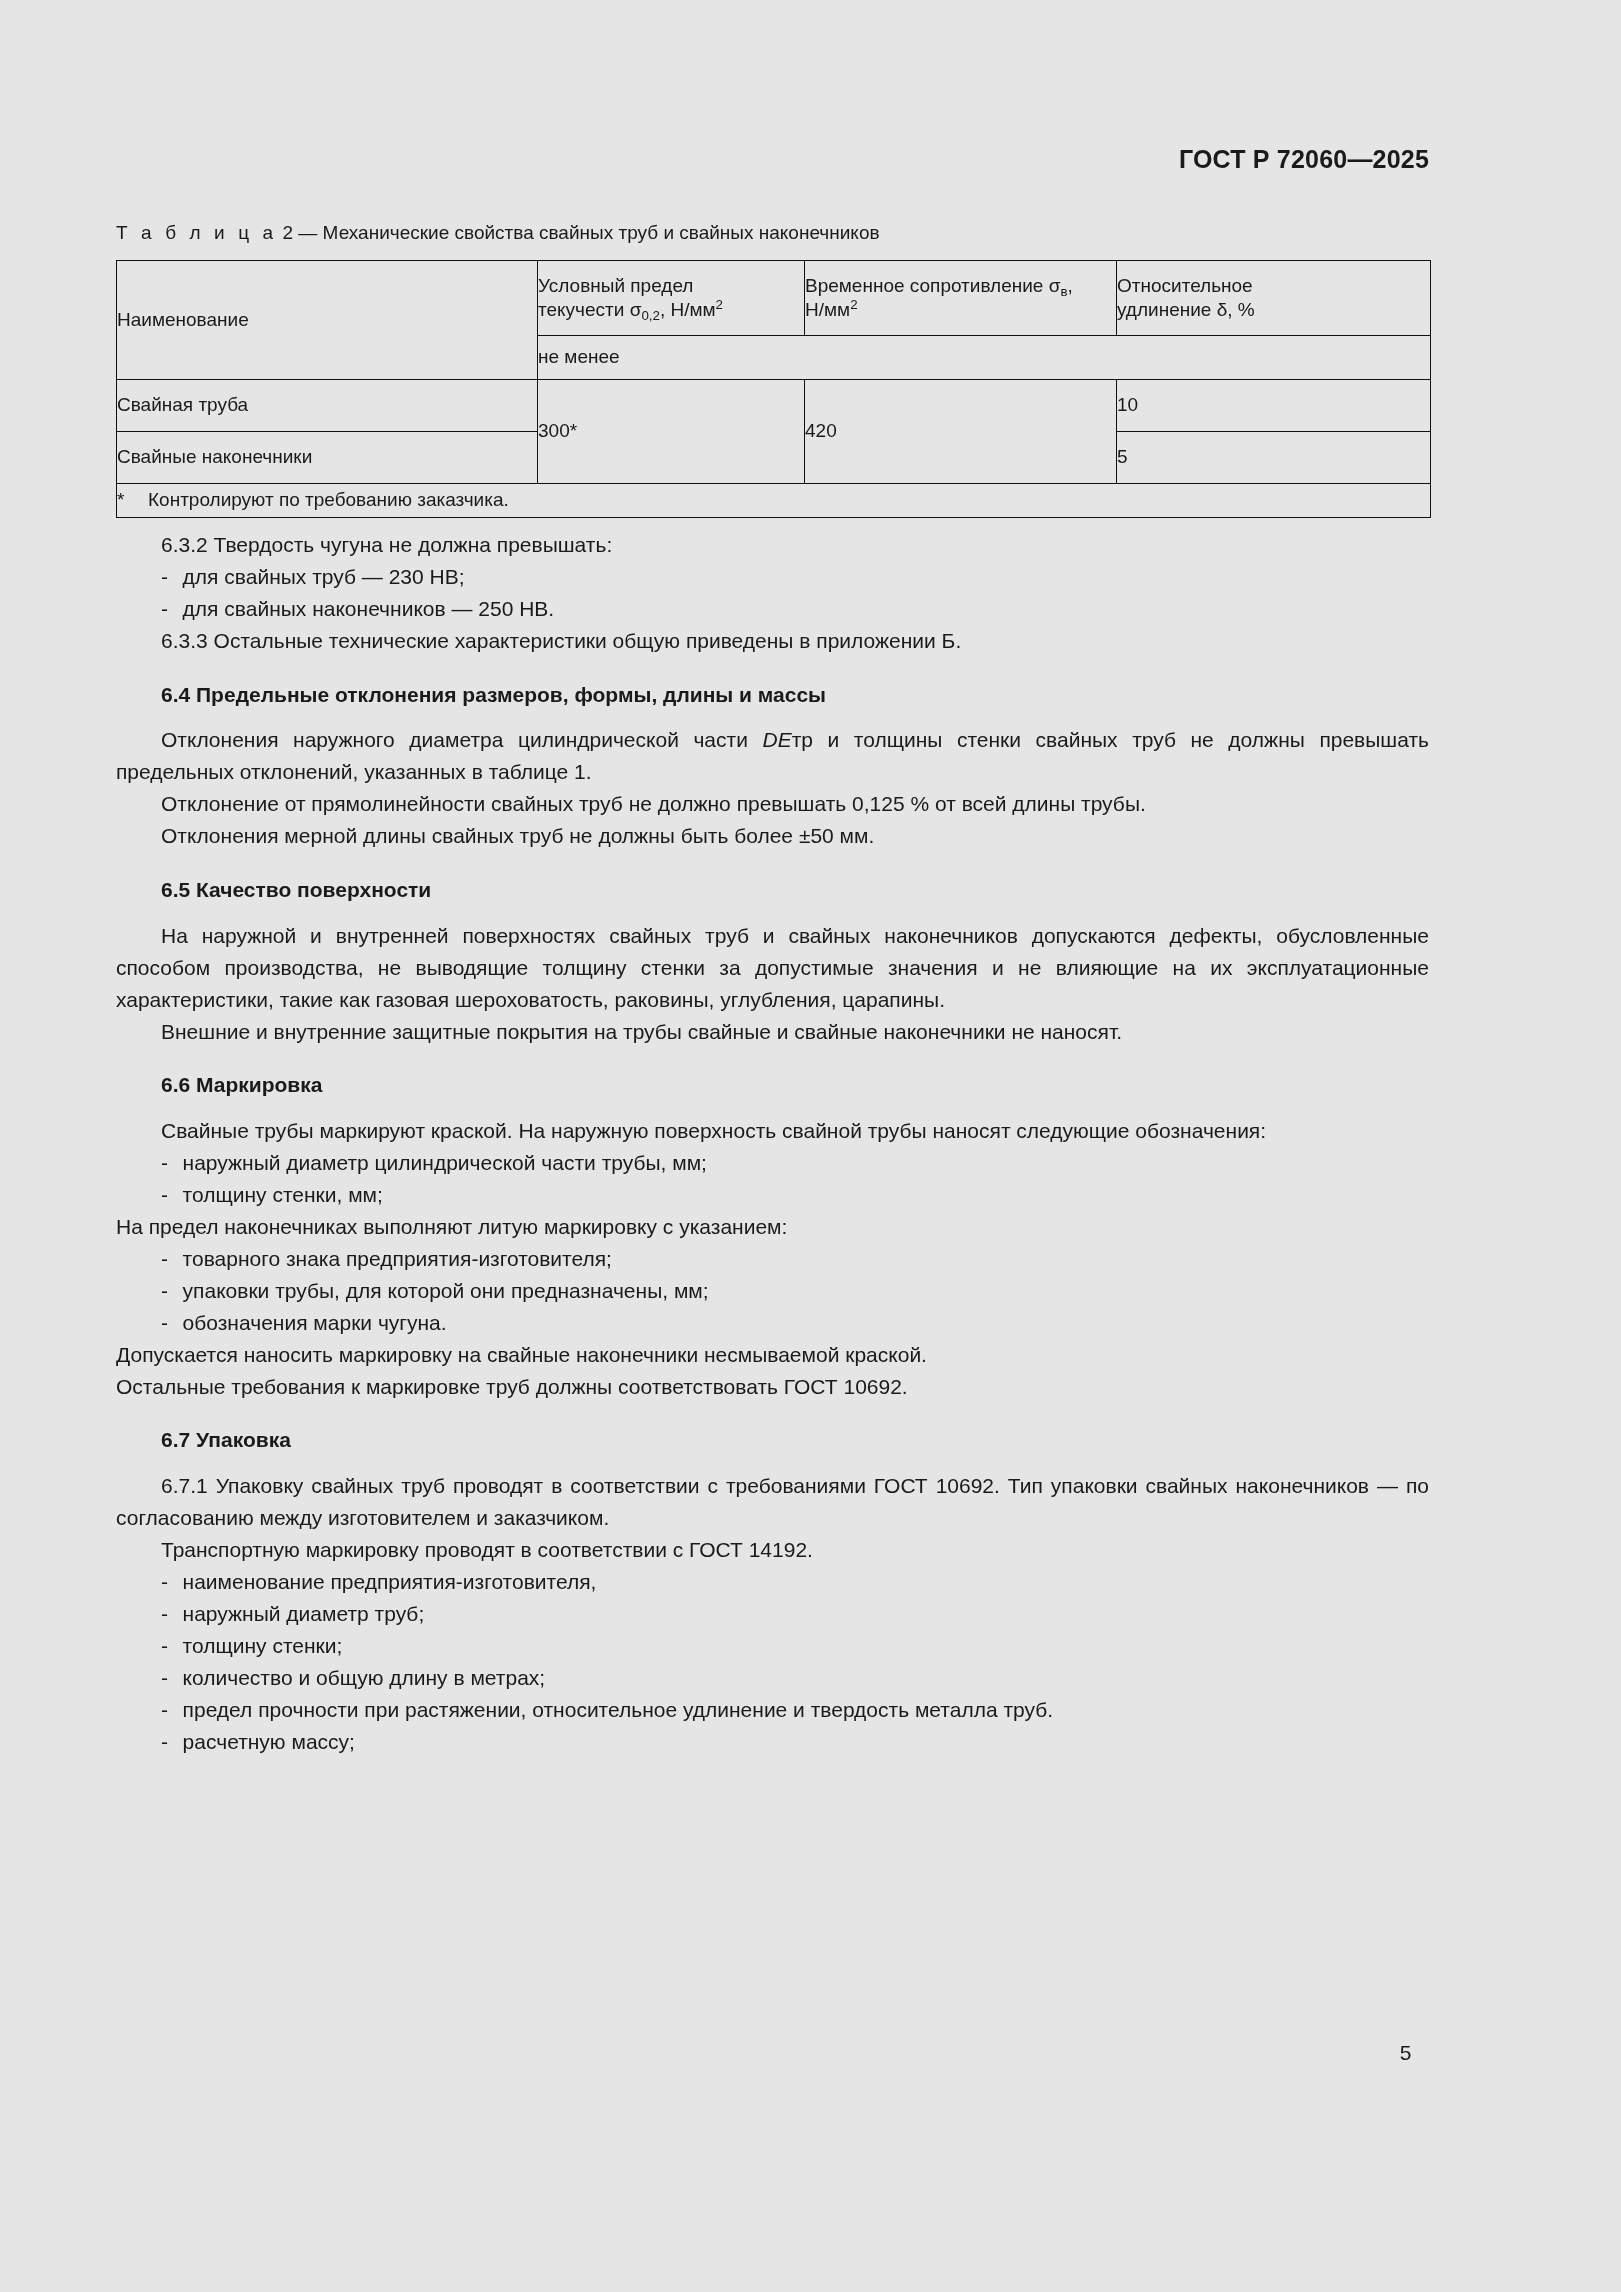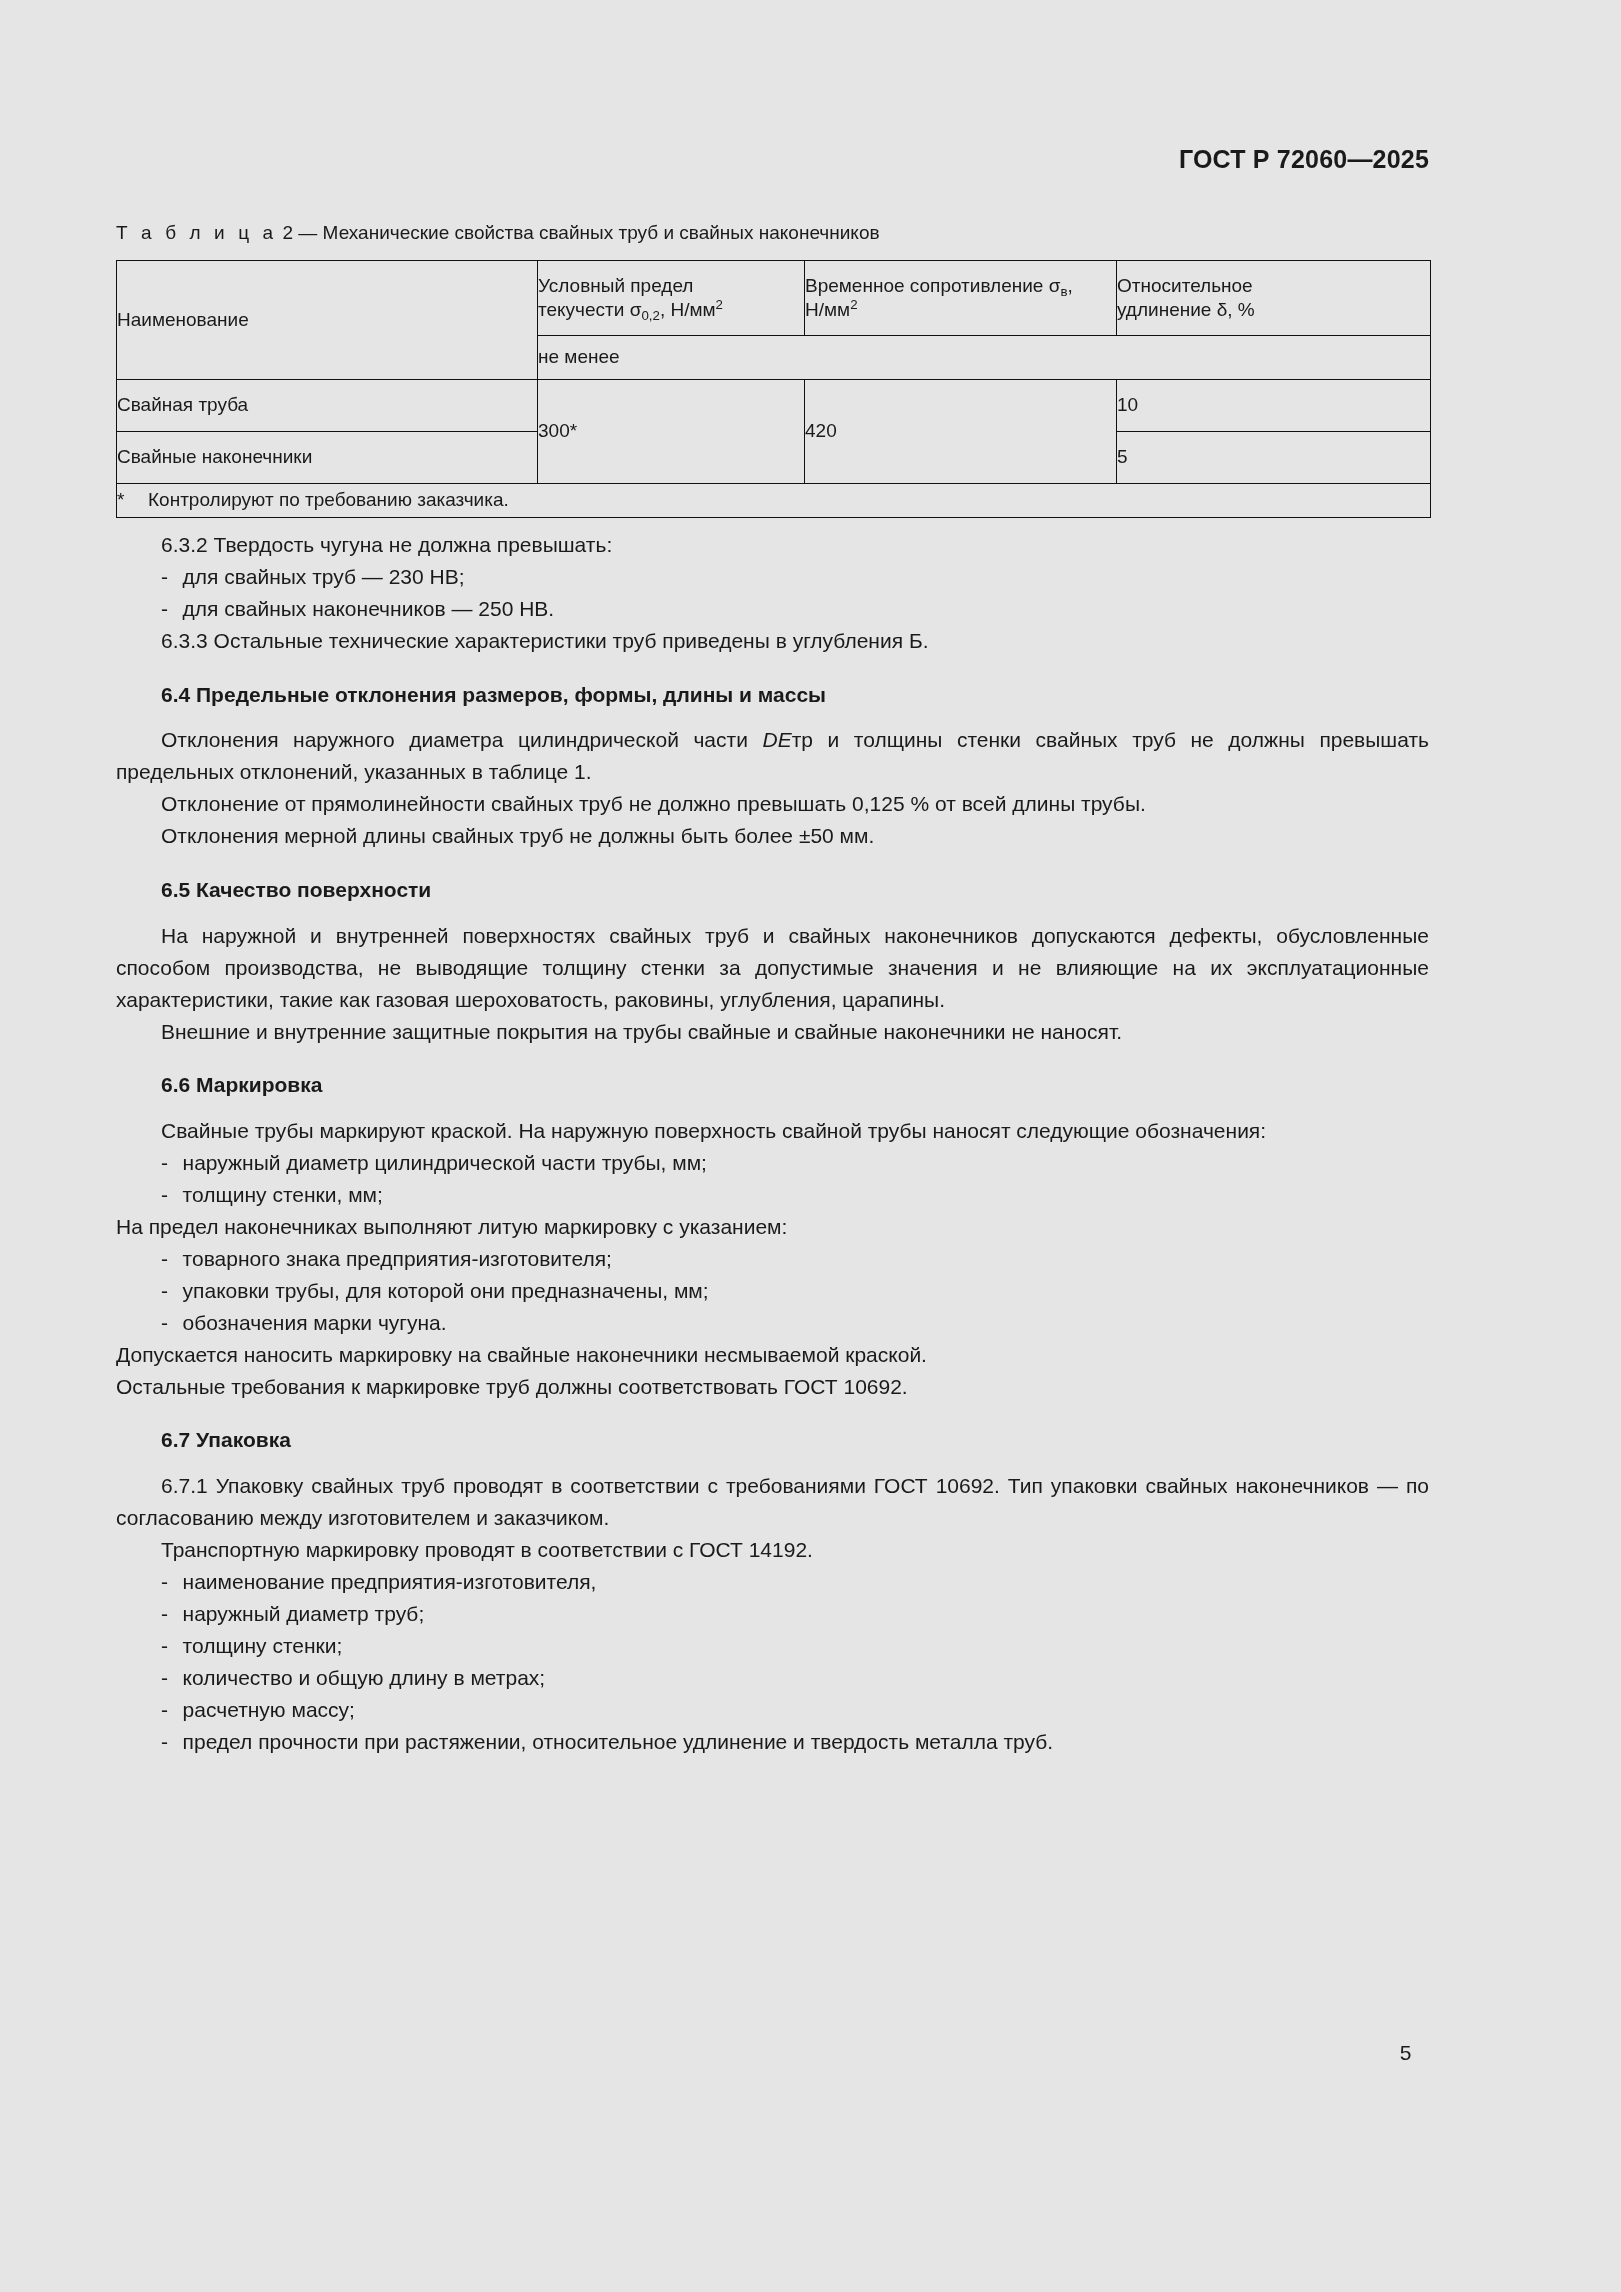--- a/index.html
+++ b/index.html
@@ -180,21 +180,21 @@
           </tr>
         </tbody>
       </table>
     </div>
 
     <div class="body-text">
 
       <p class="ind">6.3.2  Твердость чугуна не должна превышать:</p>
       <p class="dash"><span class="d">-</span><span>для свайных труб — 230 НВ;</span></p>
       <p class="dash"><span class="d">-</span><span>для свайных наконечников — 250 НВ.</span></p>
-      <p class="ind">6.3.3  Остальные технические характеристики труб приведены в углубления Б.</p>
+      <p class="ind">6.3.3  Остальные технические характеристики общую приведены в приложении Б.</p>
 
       <div class="gap-md"></div>
       <h3 class="sec">6.4  Предельные отклонения размеров, формы, длины и массы</h3>
       <div class="gap-sm"></div>
 
       <p class="ind"><span>Отклонения наружного диаметра цилиндрической части </span><span class="it">DE</span><span>тр и толщины стенки свайных труб не должны превышать предельных отклонений, указанных в таблице 1.</span></p>
       <p class="ind">Отклонение   от прямолинейности свайных труб не должно превышать 0,125 % от всей длины трубы.</p>
       <p class="ind">Отклонения мерной длины свайных труб не должны быть более ±50 мм.</p>
 
       <div class="gap-md"></div>
@@ -221,22 +221,22 @@
       <div class="gap-md"></div>
       <h3 class="sec">6.7  Упаковка</h3>
       <div class="gap-sm"></div>
 
       <p class="ind">6.7.1  Упаковку свайных труб проводят в соответствии с требованиями ГОСТ 10692. Тип упаковки свайных наконечников — по согласованию между изготовителем и заказчиком.</p>
       <p class="ind">Транспортную маркировку проводят в соответствии с ГОСТ 14192.</p>
       <p class="dash"><span class="d">-</span><span>наименование предприятия-изготовителя,</span></p>
       <p class="dash"><span class="d">-</span><span>наружный диаметр труб;</span></p>
       <p class="dash"><span class="d">-</span><span>толщину стенки;</span></p>
       <p class="dash"><span class="d">-</span><span>количество и общую длину в метрах;</span></p>
+      <p class="dash"><span class="d">-</span><span>предел прочности при растяжении, относительное удлинение и твердость металла труб.</span></p>
       <p class="dash"><span class="d">-</span><span>расчетную массу;</span></p>
-      <p class="dash"><span class="d">-</span><span>предел прочности при растяжении, относительное удлинение и твердость металла труб.</span></p>
 
     </div>
 
     <div class="folio">5</div>
 
   </div>
 </div>
 
 
 </body></html>

